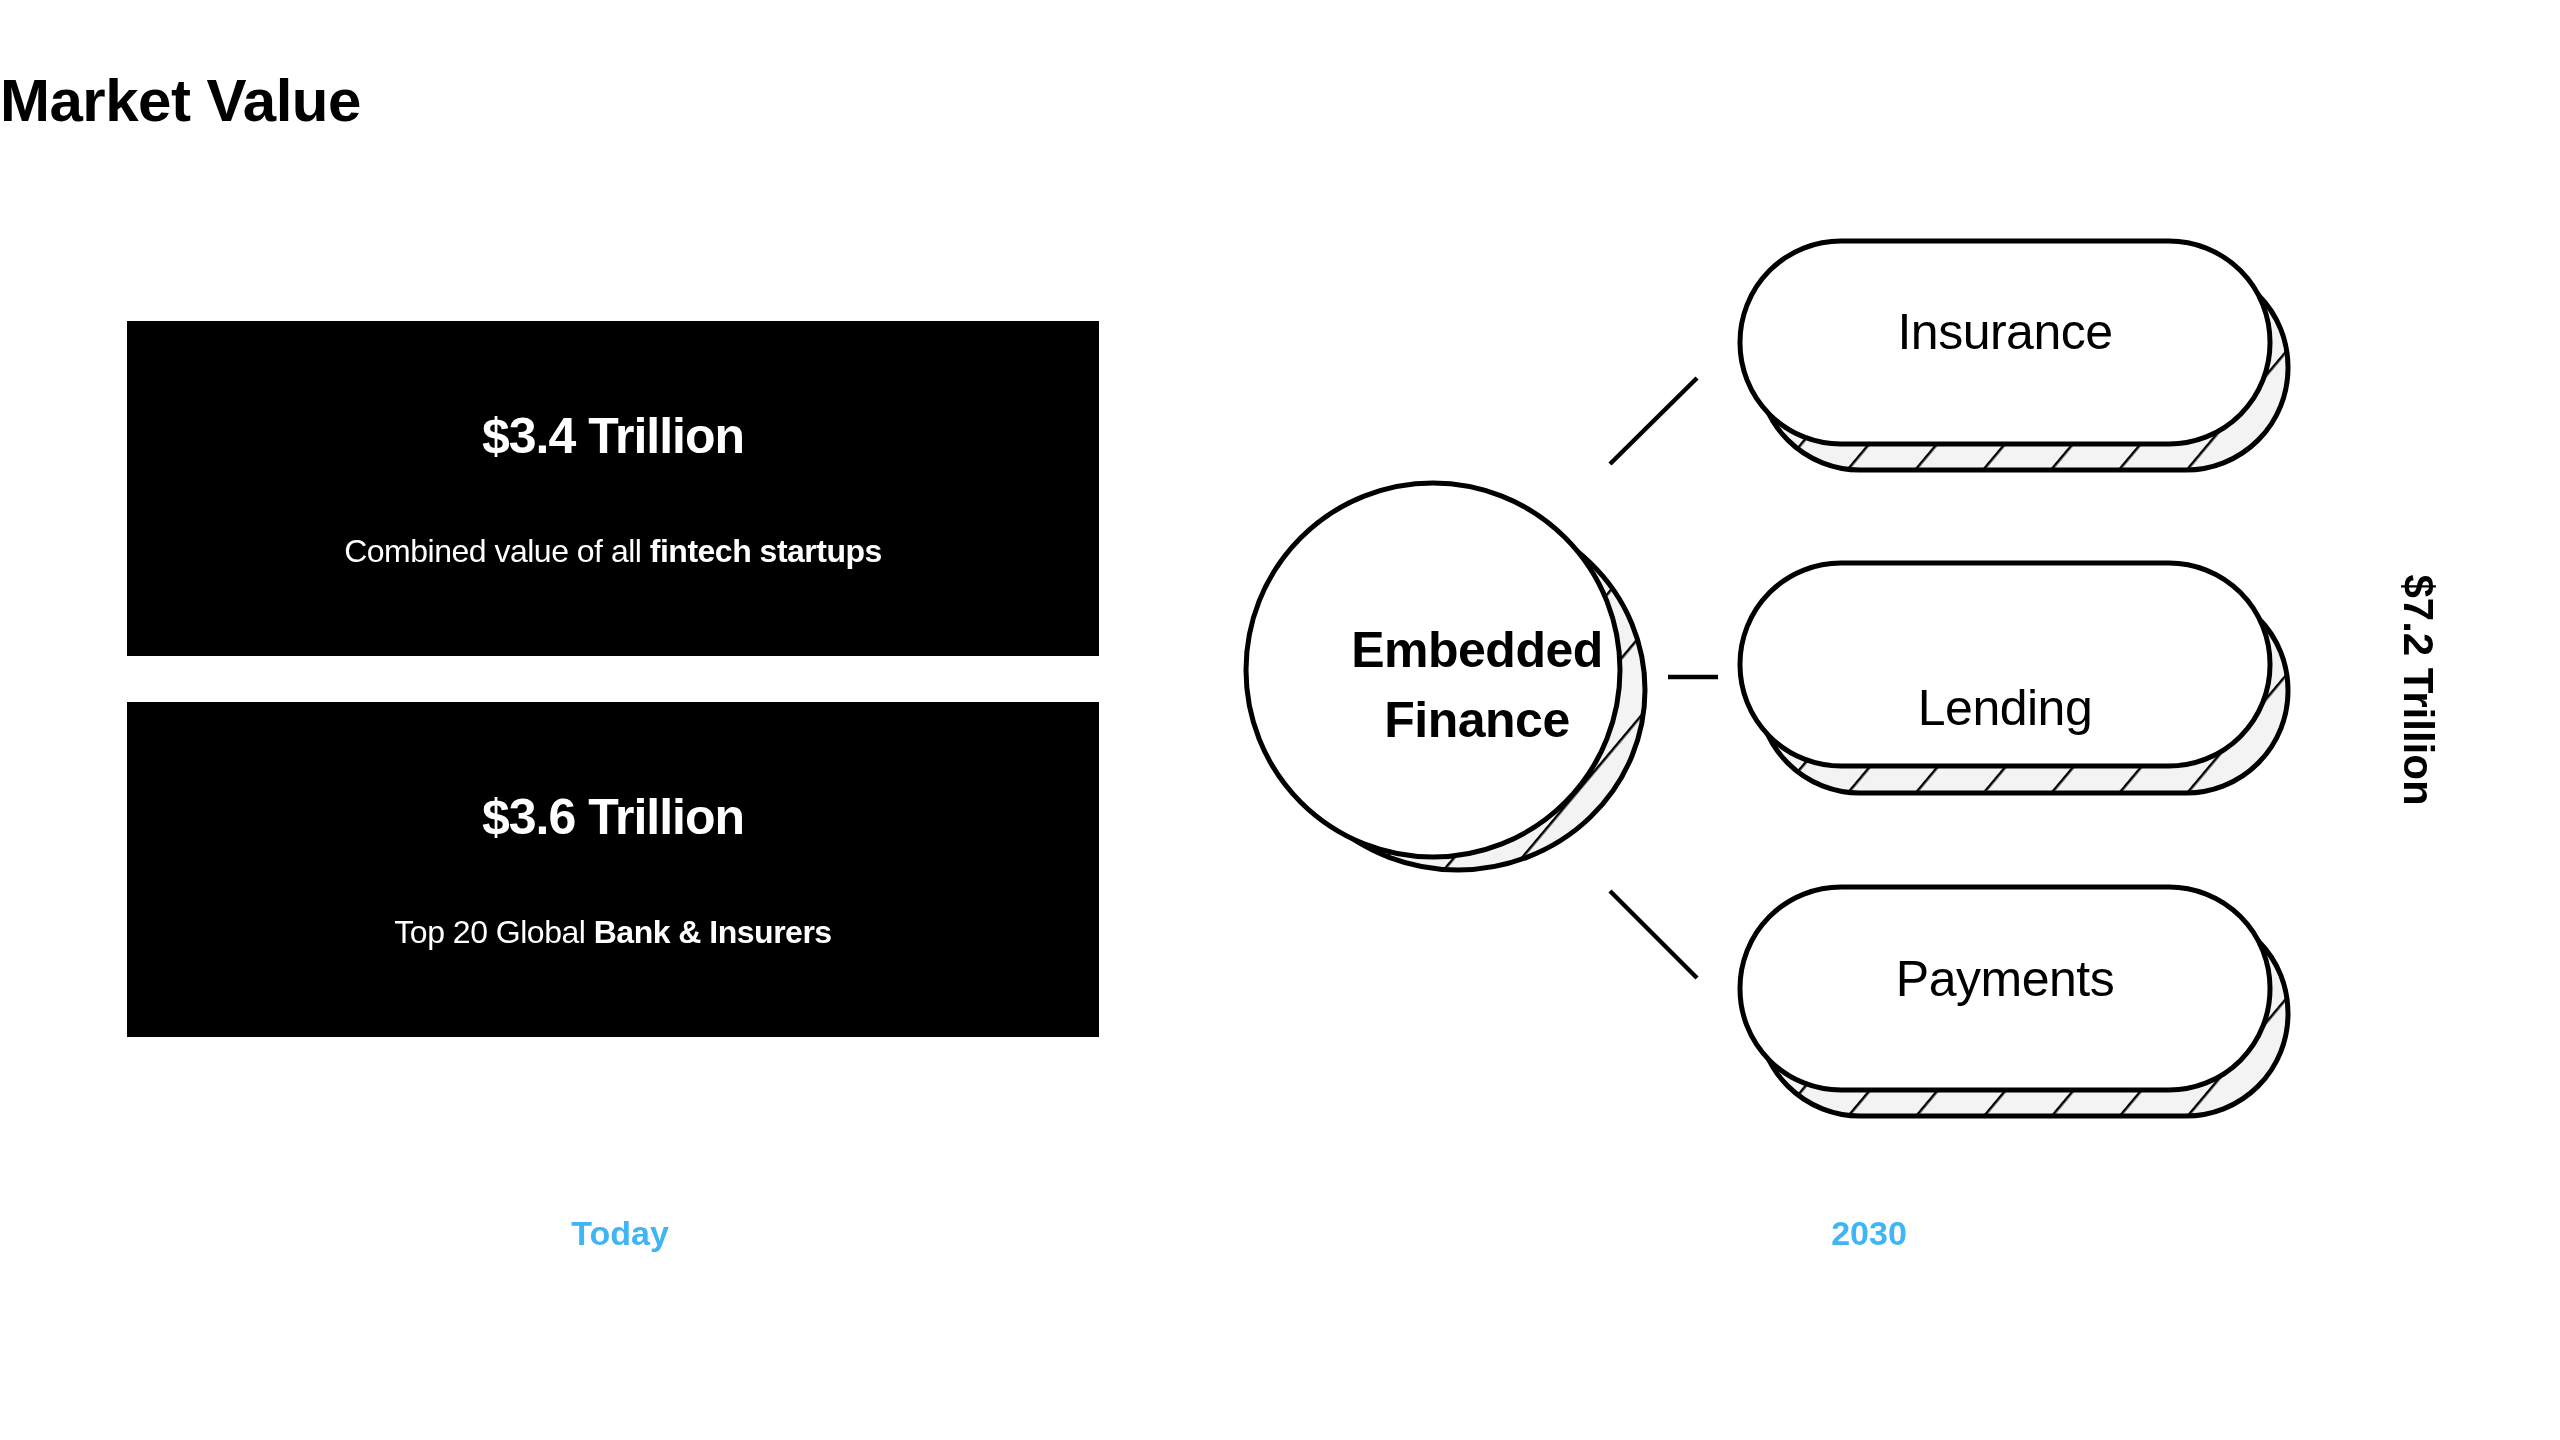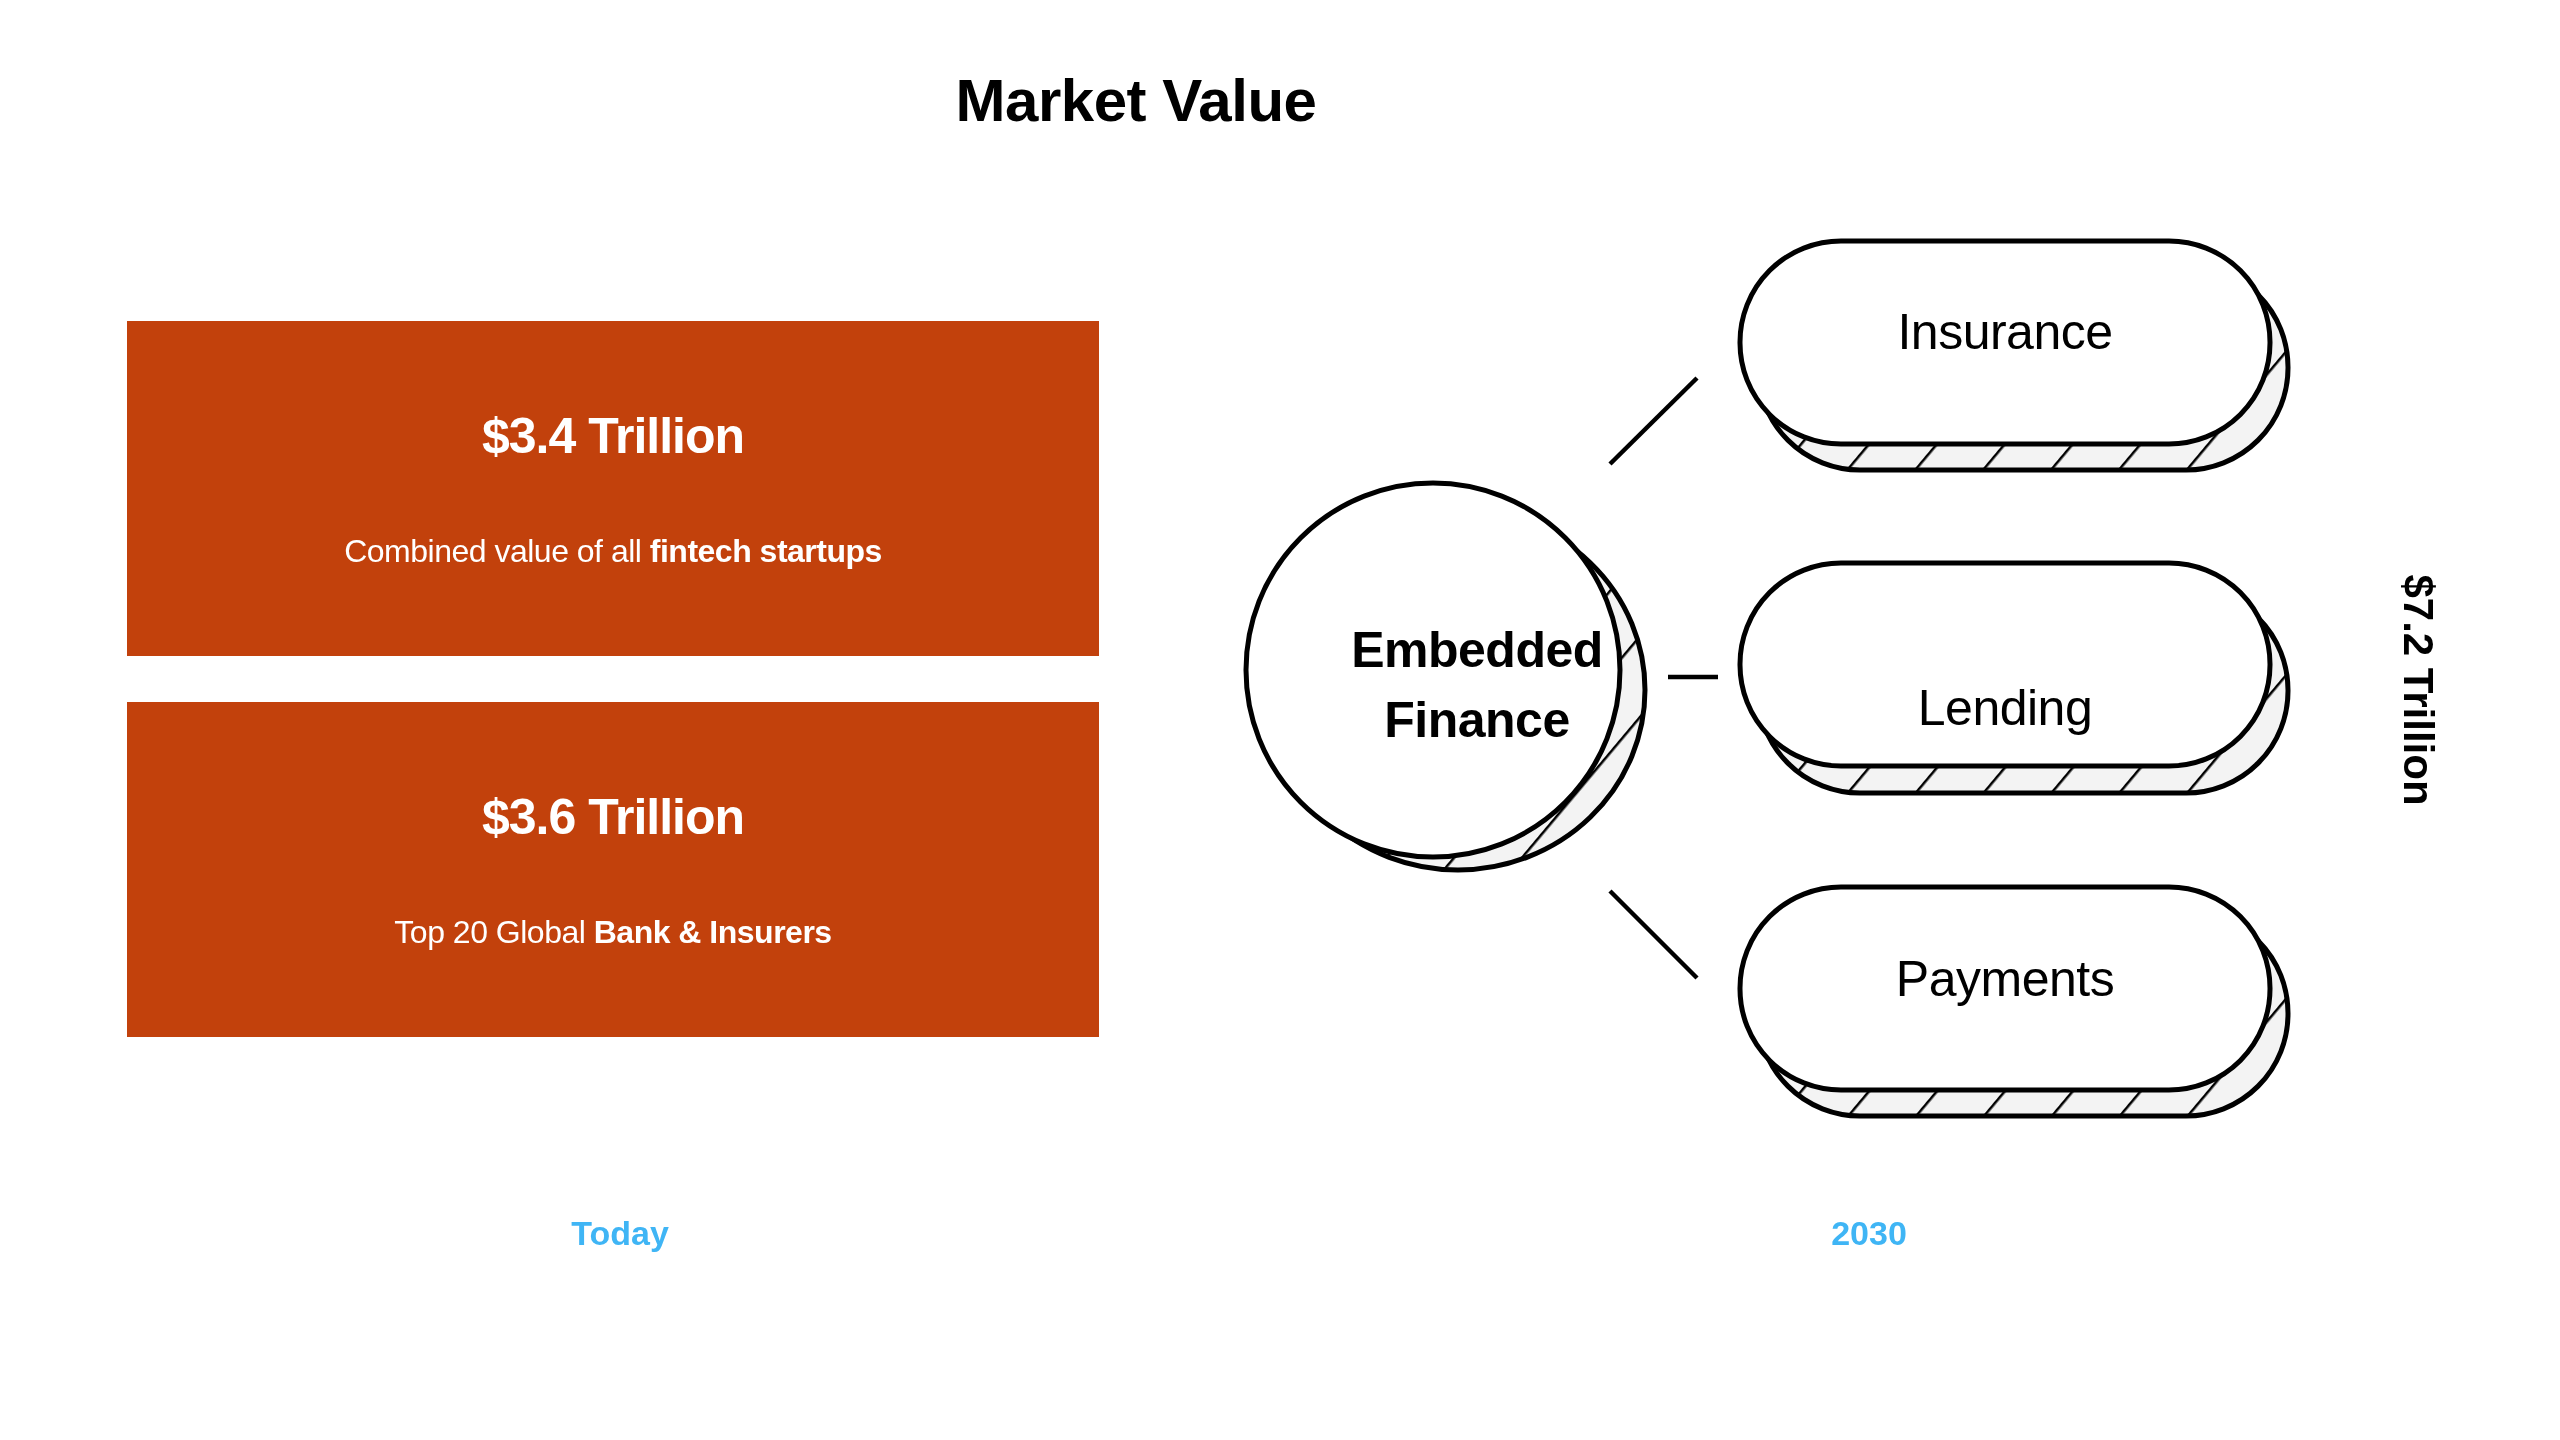--- a/index.html
+++ b/index.html
@@ -1,20 +1,20 @@
 <!DOCTYPE html>
 <html><head>
 <meta charset="utf-8">
 <style>
   html, body { margin: 0; padding: 0; background: #ffffff; }
   body { width: 2560px; height: 1440px; position: relative; overflow: hidden;
          font-family: "Liberation Sans", "DejaVu Sans", sans-serif; color: #000; }
-  .title { position: absolute; top: 66px; left: 0; width: 2272px; text-align: center;
+  .title { position: absolute; top: 66px; left: 0; width: 2272px; 
            font-size: 60px; font-weight: 700; letter-spacing: -0.5px; }
-  .box { position: absolute; left: 127px; width: 972px; height: 335px; background: #c2410c;
+  .box { position: absolute; left: 127px; width: 972px; height: 335px; background: #000000;
          color: #fff; display: flex; flex-direction: column; align-items: center; justify-content: center; gap: 32px; }
   .box .value { font-size: 50px; font-weight: 700; letter-spacing: -1px; margin-bottom: 36px; }
   .box .desc { font-size: 32px; font-weight: 400; letter-spacing: -0.5px; }
   .box .desc b { font-weight: 700; }
   .box1 { top: 321px; }
   .box2 { top: 702px; }
   .diagram { position: absolute; left: 0; top: 0; width: 2560px; height: 1440px; }
   .label-center { position: absolute; left: 1250px; top: 615px; width: 380px; text-align: center;
                   font-size: 50px; font-weight: 700; line-height: 70px; letter-spacing: -0.5px; padding-left: 37px; }
   .pill-label { position: absolute; width: 520px; text-align: center; font-size: 50px;

